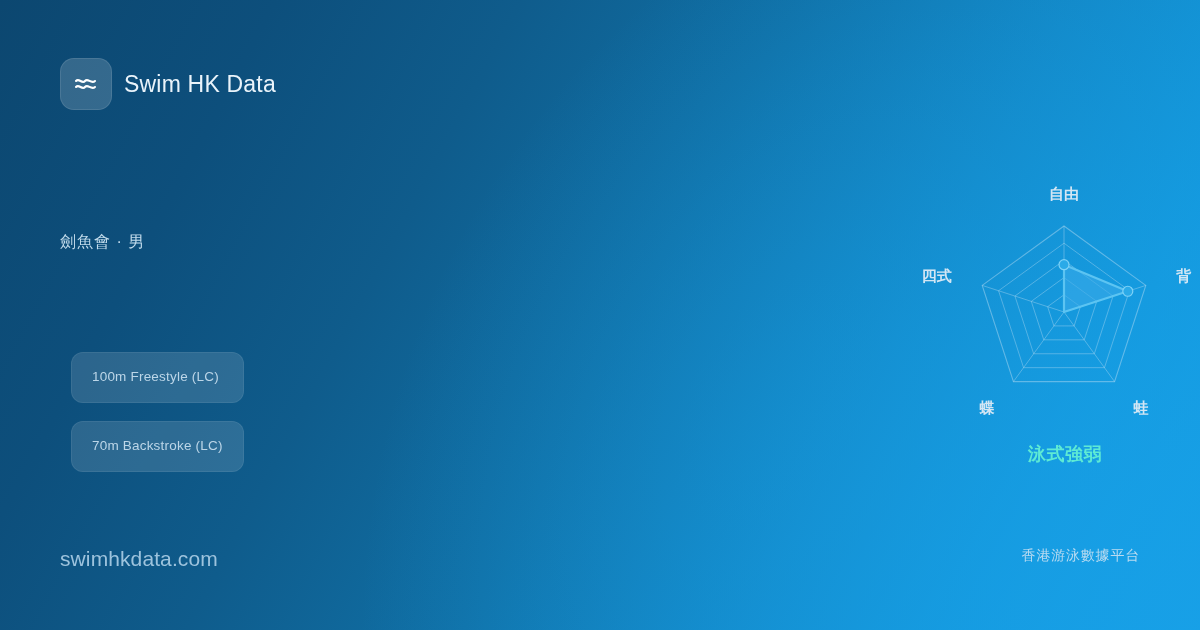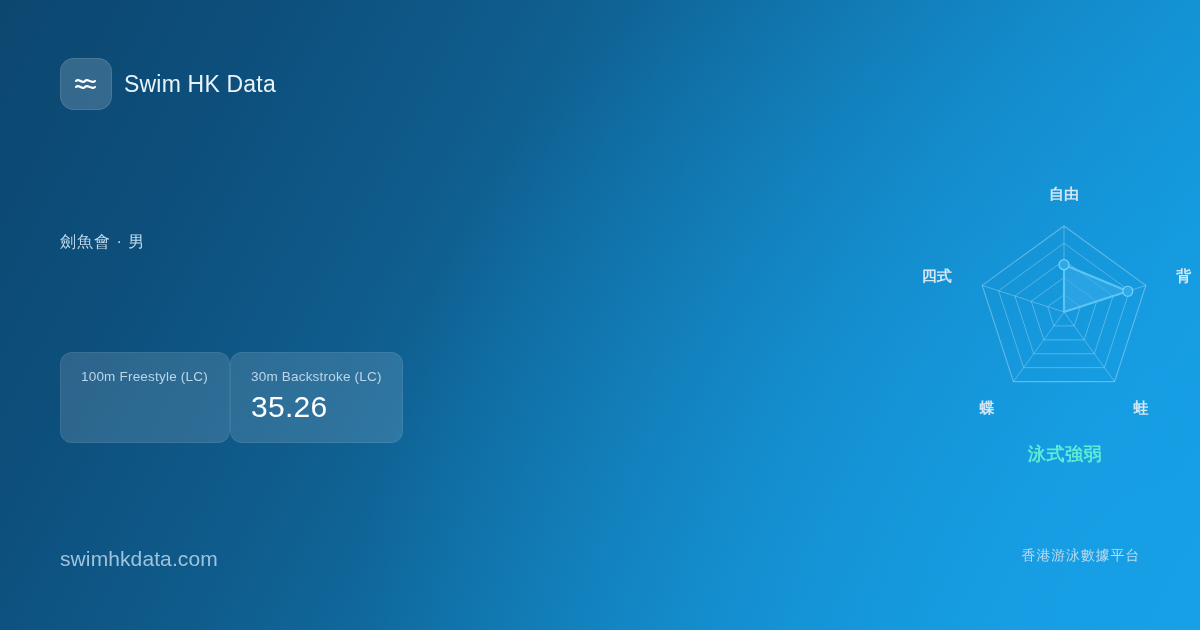--- a/index.html
+++ b/index.html
@@ -62,22 +62,22 @@
   .athlete-meta {
     margin-top:12px;
     color:#c3dcec;
     font-size:16px;
     font-weight:400;
     letter-spacing:1px;
   }
 
   
   .stat-cards {
-    position:absolute; left:60px; top:352px;
-    display:flex; 
+    position:absolute; left:71px; top:352px;
+    display:flex; gap:18px;flex-direction:column;
   }
   .stat-card {
     background:rgba(255,255,255,0.13);
     border:1px solid rgba(255,255,255,0.07);
     border-radius:12px;
     padding:16px 20px 18px 20px;
     min-width:170px;
   }
   .stat-label {
     color:#bcd6e8;
@@ -151,22 +151,21 @@
 
 <div class="identity">
   <div class="athlete-meta">劍魚會 · 男</div>
 </div>
 
 <div class="stat-cards">
   <div class="stat-card">
     <div class="stat-label">100m Freestyle (LC)</div>
   </div>
   <div class="stat-card">
-    <div class="stat-label">30m Backstroke (LC)</div>
-    <div class="stat-value">35.26</div>
+    <div class="stat-label">70m Backstroke (LC)</div>
   </div>
 </div>
 
 <div class="radar-wrap">
   <svg class="radar-svg" width="310" height="300" viewBox="0 0 310 300">
     <g id="radar-grid">
         <polygon points="154.00,124.80 170.36,136.68 164.11,155.92 143.89,155.92 137.64,136.68" fill="none" stroke="rgba(190,224,245,0.45)" stroke-width="0.85"></polygon>
         <polygon points="154.00,107.60 186.72,131.37 174.22,169.83 133.78,169.83 121.28,131.37" fill="none" stroke="rgba(190,224,245,0.45)" stroke-width="0.85"></polygon>
         <polygon points="154.00,90.40 203.07,126.05 184.33,183.75 123.67,183.75 104.93,126.05" fill="none" stroke="rgba(190,224,245,0.45)" stroke-width="0.85"></polygon>
         <polygon points="154.00,73.20 219.43,120.74 194.44,197.66 113.56,197.66 88.57,120.74" fill="none" stroke="rgba(190,224,245,0.45)" stroke-width="0.85"></polygon>

